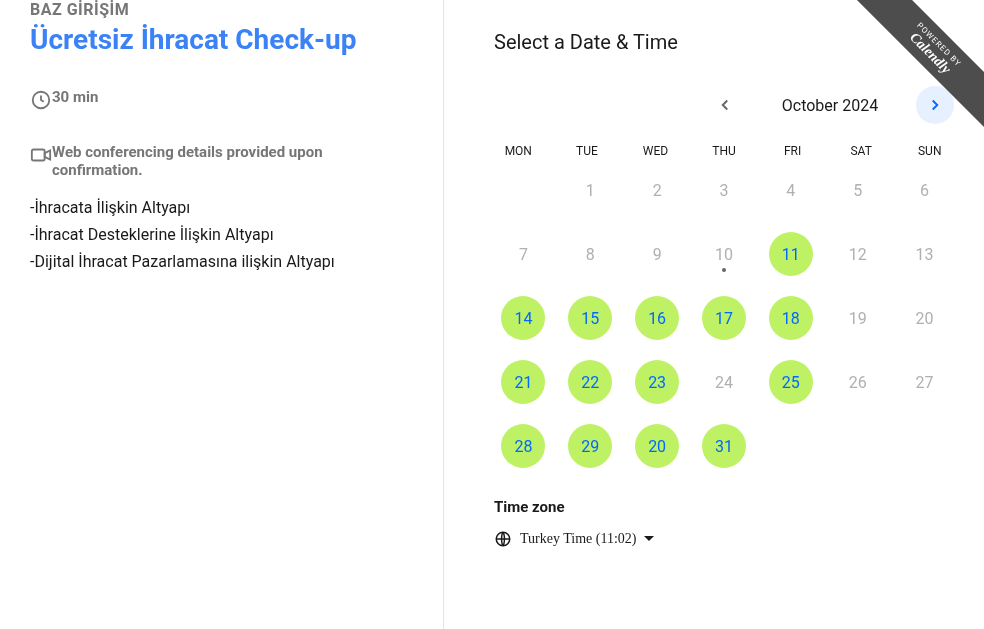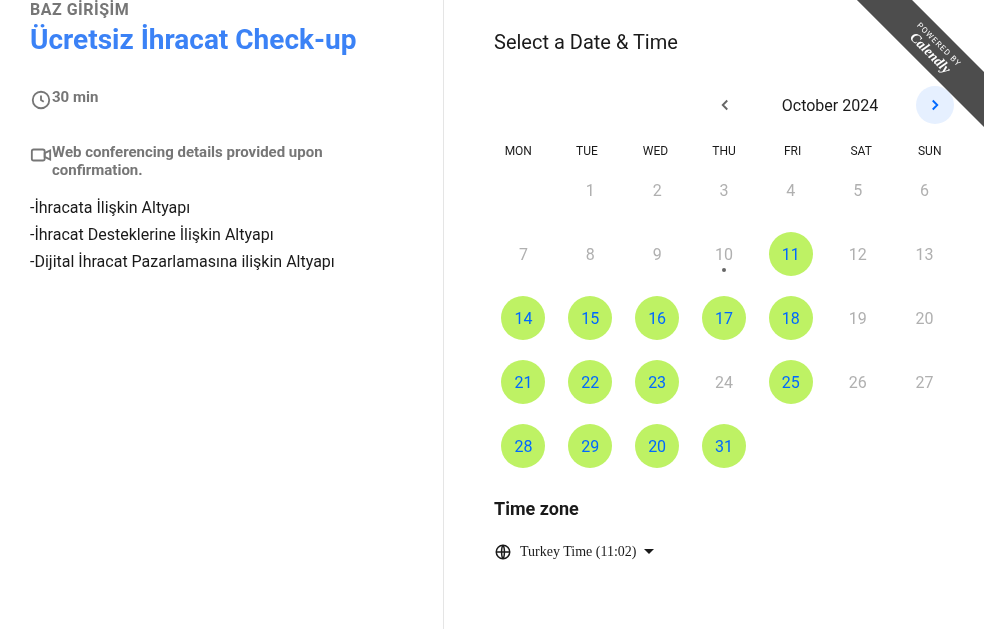--- a/index.html
+++ b/index.html
@@ -127,21 +127,21 @@
     .day.today::after {
       content: "";
       width: 4px;
       height: 4px;
       background: #666;
       border-radius: 50%;
       position: absolute;
       bottom: 4px;
     }
     .tz-section { margin-top: 30px; }
-    .tz-label { font-size: 18px; font-weight: 700; margin-bottom: 20px; }
+    .tz-label { font-size: 15px; font-weight: 700; margin-bottom: 10px; }
     .tz-btn {
       display: inline-flex;
       align-items: center;
       gap: 8px;
       background: transparent;
       border: none;
       font-size: 14px;
       color: #1a1a1a;
       cursor: pointer;
       padding: 4px 0;

